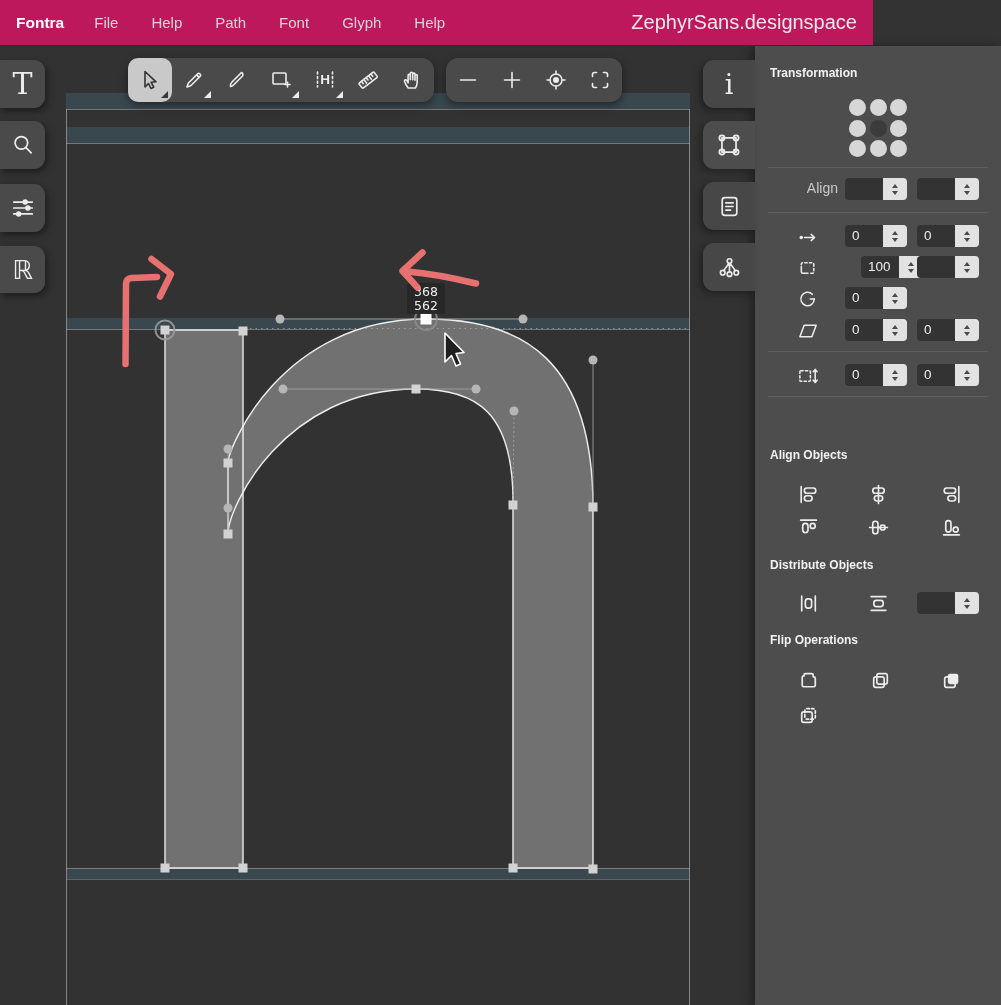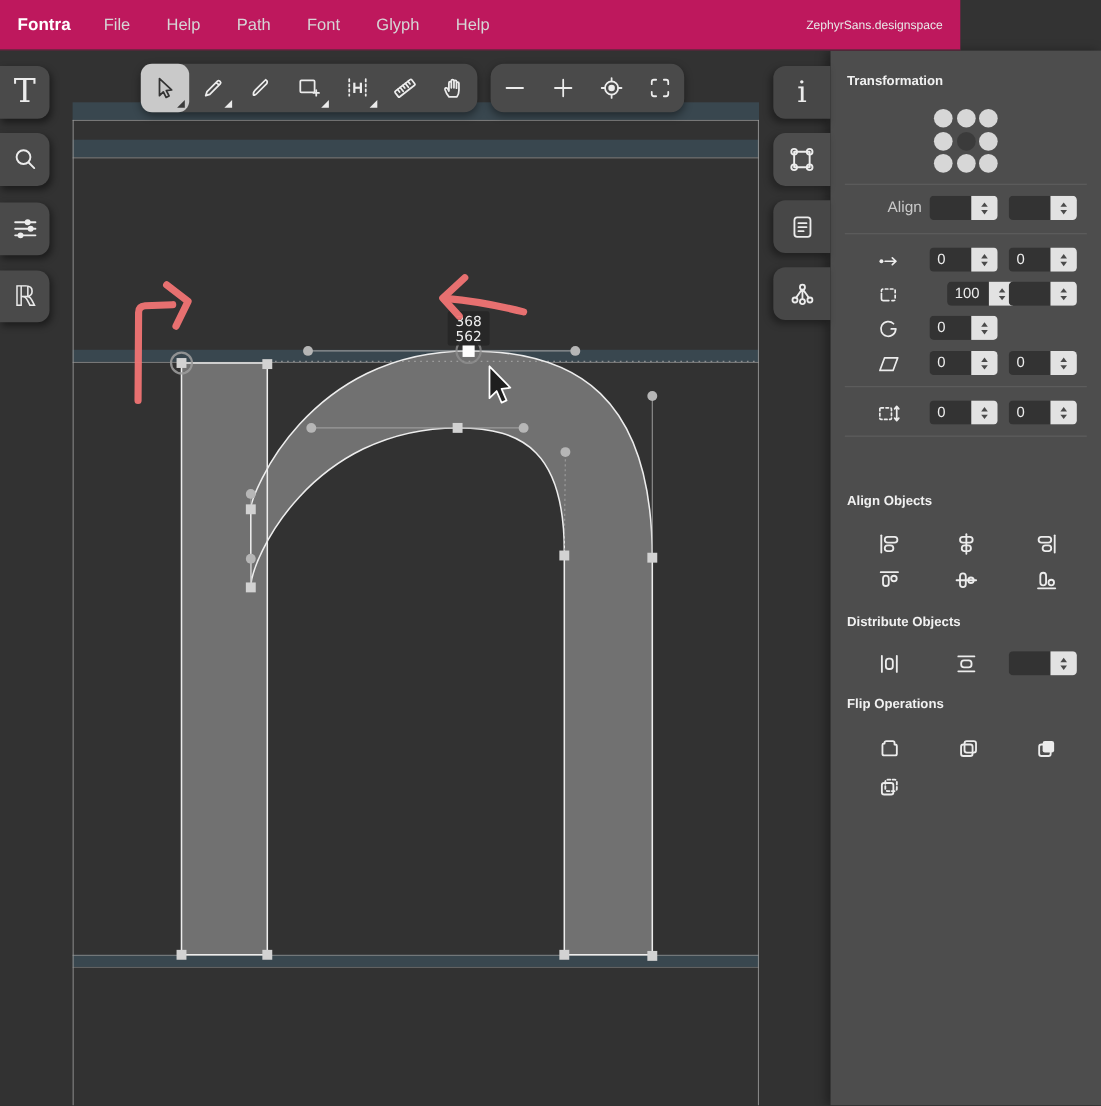--- a/index.html
+++ b/index.html
@@ -4,21 +4,21 @@
 <style>
   * { margin:0; padding:0; box-sizing:border-box; }
   html,body { width:1001px; height:1005px; overflow:hidden; }
   body { position:relative; background:#333; font-family:"Liberation Sans",sans-serif; }
 
   
   .menubar { position:absolute; top:0; left:0; width:873px; height:46px; background:#be185d;
              display:flex; align-items:center; padding:0 16px; z-index:40; border-bottom:1px solid #2e2e2e;}
   .menubar .app { color:#fff; font-weight:bold; font-size:15.5px; margin-right:30px; }
   .menubar .mitem { color:#d6d6d6; font-size:15px; margin-right:33px; }
-  .menubar .doctitle { margin-left:auto; color:#e9e9e9; font-size:11px;text-align:right; }
+  .menubar .doctitle { margin-left:auto; color:#e9e9e9; font-size:20px;text-align:right; }
 
   
   .canvas { position:absolute; top:46px; left:0; width:755px; height:959px; background:#323232; z-index:1; }
   .band { position:absolute; left:66px; width:624px; background:#39474f; }
   .hline { position:absolute; left:66px; width:624px; height:1px; background:#8f8f8f; opacity:.75; }
   .vline { position:absolute; top:63px; width:1px; height:896px; background:#9a9a9a; opacity:.8; }
 
   .glyph-svg { position:absolute; top:46px; left:0; z-index:3; pointer-events:none; }
 
   

